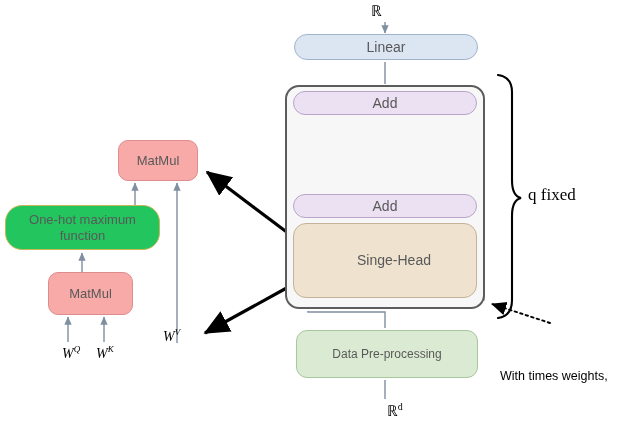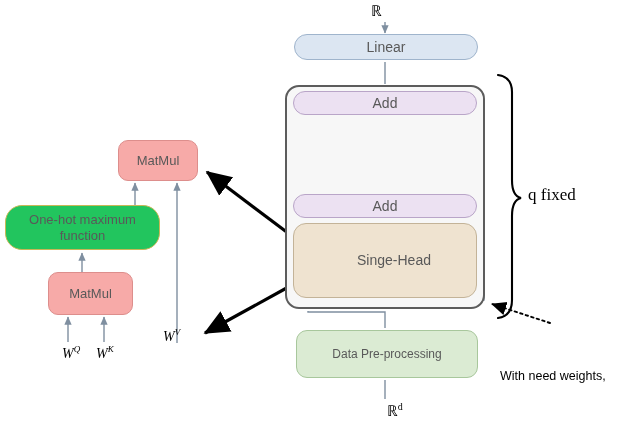--- a/index.html
+++ b/index.html
@@ -237,17 +237,17 @@
 
   <div class="lbl lbl-w t-wq"><span>W</span><span class="sup">Q</span></div>
 
   <div class="lbl lbl-w t-wk"><span>W</span><span class="sup">K</span></div>
 
   <div class="lbl lbl-w t-wv"><span>W</span><span class="sup">V</span></div>
 
   <div class="lbl t-qtimes">q fixed</div>
 
   <div class="lbl t-fixed">
-    <div>With need weights,</div>
+    <div>With times weights,</div>
     <div>no need for training.</div>
   </div>
 
 </div>
 
 </body></html>

